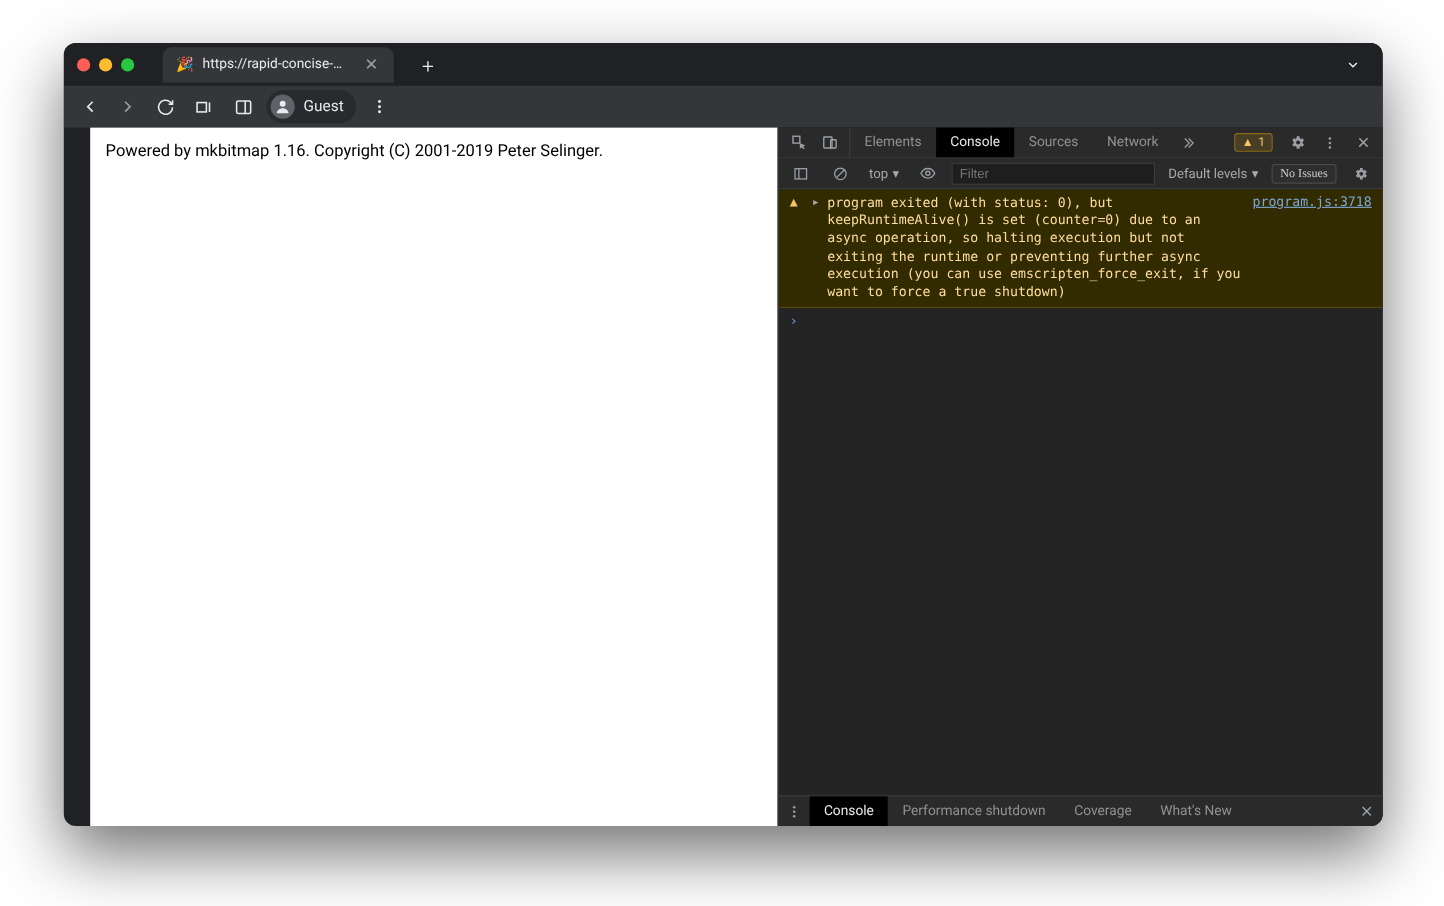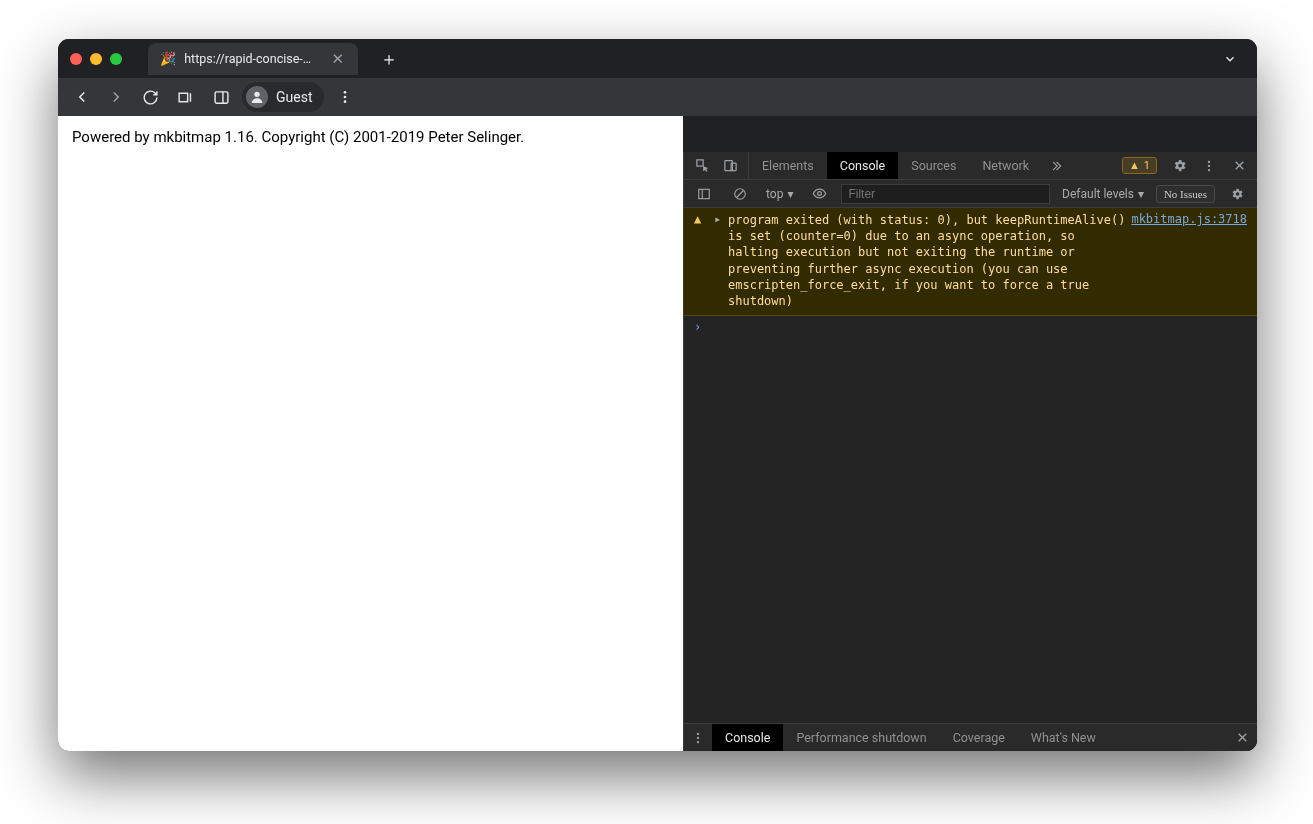--- a/index.html
+++ b/index.html
@@ -64,25 +64,25 @@
   .lock { font-size: 12px; color: #9aa0a6; }
   .toolbar-icon { width: 30px; height: 30px; border-radius: 50%; display:flex;align-items:center;justify-content:center; color:#e8eaed; cursor:pointer; }
   .profile-chip {
     display:flex; align-items:center; gap:8px; background:#292a2d;
     height: 30px; border-radius: 15px; padding: 0 12px 0 4px; color:#e8eaed;
     font-size: 14px; cursor:pointer;
   }
   .avatar { width:22px; height:22px; border-radius:50%; background:#5f6368;
     display:flex;align-items:center;justify-content:center; }
 
-  .content-area { flex:1; display:flex; min-height:0; }
+  .content-area { flex:1; display:flex; min-height:0;padding-left:24px; }
   .page { width: 625px; background:#fff; color:#000; padding: 12px 14px; font-size: 15px; }
 
   .devtools { flex:1; background:#242424; display:flex; flex-direction:column;
-    border-left: 1px solid #3c3c3c; color:#ccc; font-size: 12.5px; min-width:0;margin-top:36px; }
+    border-left: 1px solid #3c3c3c; color:#ccc; font-size: 12.5px; min-width:0; }
   .dt-tabs { height: 28px; background:#2a2a2a; border-bottom:1px solid #3c3c3c;
     display:flex; align-items:stretch; }
   .dt-tab { padding: 0 13px; line-height:28px; color:#919191; cursor:pointer; }
   .dt-tab.active { background:#000; color:#eaeaea; }
   .dt-iconbtn { width: 28px; display:flex; align-items:center; justify-content:center;
     color:#919191; cursor:pointer; }
   .dt-tabs-left { display:flex; align-items:center; border-right:1px solid #3c3c3c; padding: 0 4px; }
   .dt-tabs-right { margin-left:auto; display:flex; align-items:center; gap:2px; padding-right:4px; }
   .warn-pill { background: rgba(250,173,20,0.15); border:1px solid #8a6a13;
     color:#f2c75e; border-radius: 3px; padding: 1px 6px; font-size:11px;
@@ -279,21 +279,21 @@
               <path d="M19.4 13a7.5 7.5 0 0 0 .1-1 7.5 7.5 0 0 0-.1-1l2.1-1.6-2-3.4-2.5 1a7.6 7.6 0 0 0-1.7-1L15 3h-4l-.3 2.9a7.6 7.6 0 0 0-1.7 1l-2.5-1-2 3.4L6.6 11a7.5 7.5 0 0 0-.1 1 7.5 7.5 0 0 0 .1 1l-2.1 1.6 2 3.4 2.5-1a7.6 7.6 0 0 0 1.7 1L11 21h4l.3-2.9a7.6 7.6 0 0 0 1.7-1l2.5 1 2-3.4zM13 15a3 3 0 1 1 0-6 3 3 0 0 1 0 6z"></path>
             </svg>
         </div>
       </div>
 
       <div class="console-body">
         <div class="log-row warn">
           <span class="log-icon">▲</span>
           <span class="log-caret">▸</span>
           <span class="log-msg">program exited (with status: 0), but keepRuntimeAlive() is set (counter=0) due to an async operation, so halting execution but not exiting the runtime or preventing further async execution (you can use emscripten_force_exit, if you want to force a true shutdown)</span>
-          <span class="log-src">mkbitmap.js:3718</span>
+          <span class="log-src">program.js:3718</span>
         </div>
         <div class="prompt-row">
           <span>›</span>
         </div>
       </div>
 
       <div class="dt-drawer-tabs">
         <div class="dt-iconbtn">
           <svg width="14" height="14" viewBox="0 0 24 24" fill="#9aa0a6">
               <circle cx="12" cy="5" r="2"></circle>

